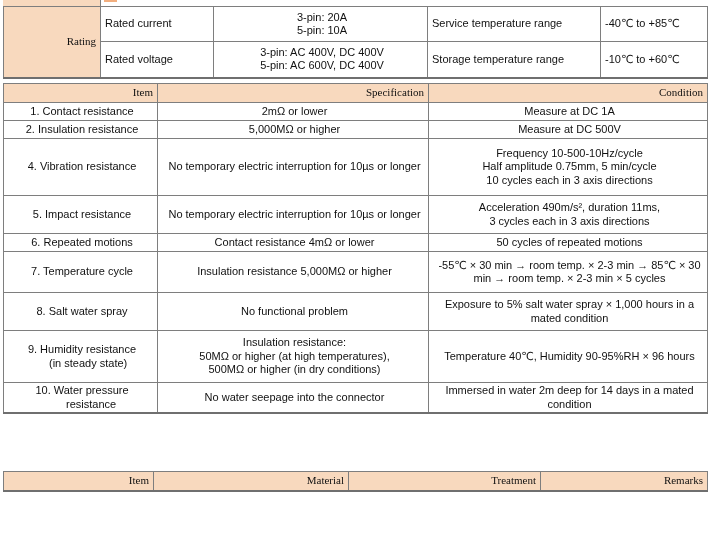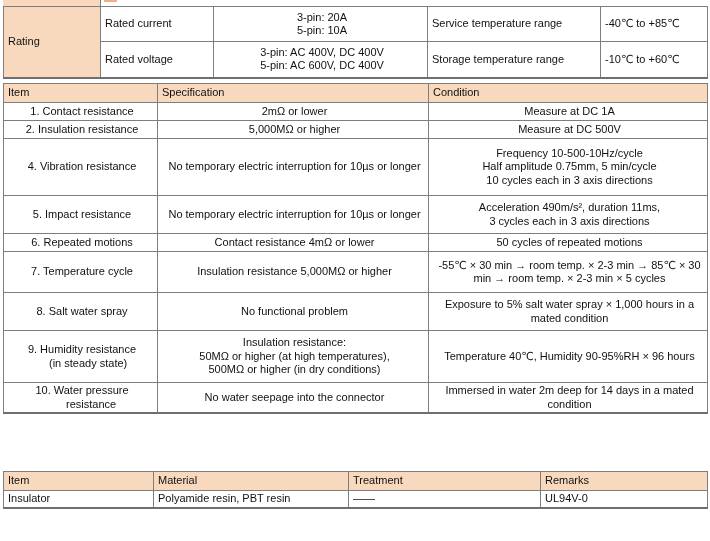--- a/index.html
+++ b/index.html
@@ -22,21 +22,21 @@
   .tbl td, .tbl th {
     border: 1px solid var(--border, #7E7E7E);
     font-size: 11px;
     line-height: 13.5px;
     font-weight: normal;
     vertical-align: middle;
     white-space: pre-wrap;
     padding: 1px 4px;
     color: #111111;
   }
-  .tbl th { background: var(--header-bg, #F8D9BE); text-align: left; }
+  .tbl th { background: var(--header-bg, #F8D9BE); text-align: right; font-family: Liberation Serif, serif; }
   .c { }
   .l { text-align: center; padding-left: 9px !important; padding-right: 6px !important; }
   
   .accent-strip {
     position: absolute; left: 3px; top: 0; width: 97px; height: 6px;
     background: var(--header-bg, #F8D9BE);
   }
   .accent-divider {
     position: absolute; left: 100px; top: 0; width: 1px; height: 6px;
     background: var(--border, #7E7E7E);
@@ -156,22 +156,16 @@
         <col style="width:192px">
         <col style="width:167px">
     </colgroup>
     <tbody>
       <tr style="height:19px">
         <th>Item</th>
         <th>Material</th>
         <th>Treatment</th>
         <th>Remarks</th>
       </tr>
-      <tr style="height:16px">
-        <td class="c">Insulator</td>
-        <td class="c">Polyamide resin, PBT resin</td>
-        <td class="c">——</td>
-        <td class="c">UL94V-0</td>
-      </tr>
     </tbody>
   </table>
 
 </div>
 
 </body></html>

